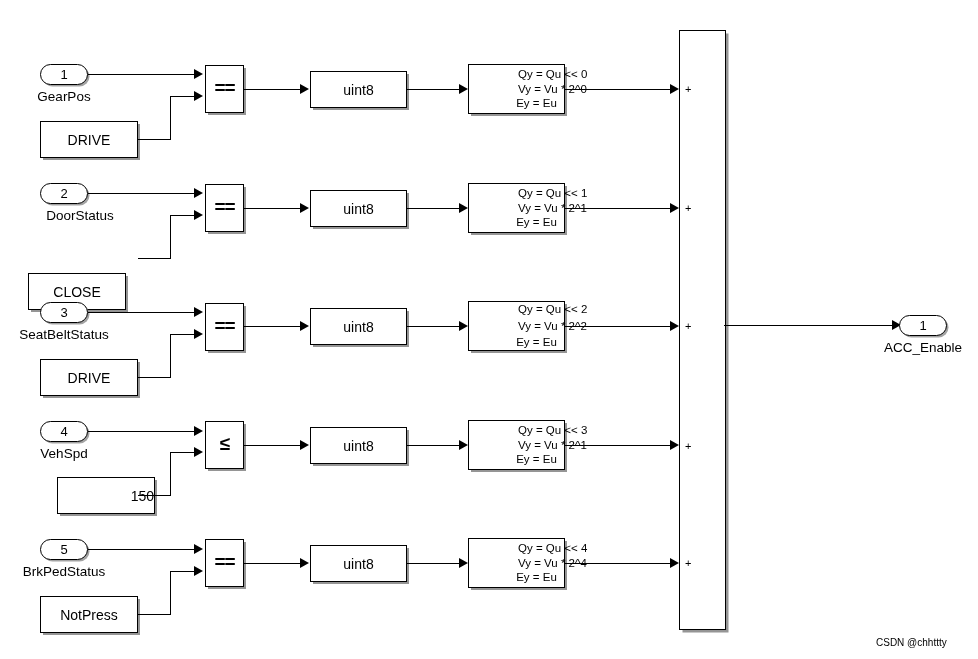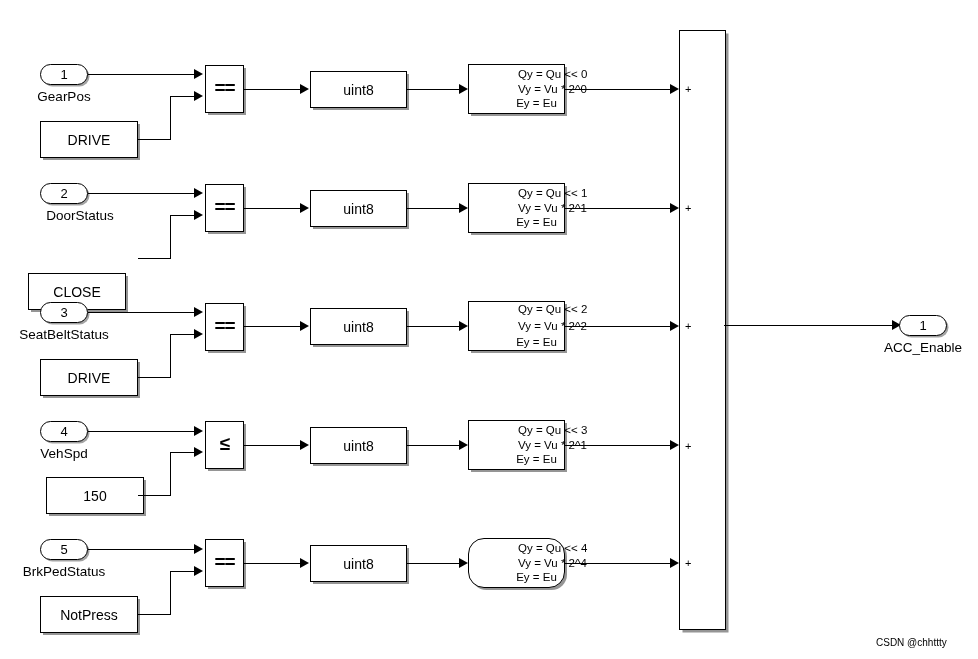--- a/index.html
+++ b/index.html
@@ -264,21 +264,21 @@
   </div>
 
   <div class="wh" style="left:565px; top:326px; width:110px;"></div>
   <div class="arrow" style="left:670px; top:321px;"></div>
 
   <div class="port" style="left:40px; top:421px;">
     <span>4</span>
   </div>
   <div class="port-label" style="left:64px; top:446px;">VehSpd</div>
 
-  <div class="blk const" style="left:46px; top:477px;">
+  <div class="blk const" style="left:57px; top:477px;justify-content:flex-end;">
     <span>150</span>
   </div>
 
   <div class="wh" style="left:88px; top:431px; width:108px;"></div>
   <div class="arrow" style="left:194px; top:426px;"></div>
   <div class="wh" style="left:138px; top:495px; width:33px;"></div>
   <div class="wv" style="left:170px; top:452px; height:44px;"></div>
   <div class="wh" style="left:170px; top:452px; width:26px;"></div>
   <div class="arrow" style="left:194px; top:447px;"></div>
 
@@ -328,21 +328,21 @@
   <div class="wh" style="left:244px; top:563px; width:58px;"></div>
   <div class="arrow" style="left:300px; top:558px;"></div>
 
   <div class="blk conv" style="left:310px; top:545px;">
     <span>uint8</span>
   </div>
 
   <div class="wh" style="left:407px; top:563px; width:55px;"></div>
   <div class="arrow" style="left:459px; top:558px;"></div>
 
-  <div class="blk shift" style="left:468px; top:538px;border-radius:16px;">
+  <div class="blk shift" style="left:468px; top:538px;">
     <span class="ln ln-1">Qy = Qu &lt;&lt; 4</span>
     <span class="ln ln-2">Vy = Vu * 2^4</span>
     <span class="ln ln-3">Ey = Eu</span>
   </div>
 
   <div class="wh" style="left:565px; top:563px; width:110px;"></div>
   <div class="arrow" style="left:670px; top:558px;"></div>
 
   <div class="watermark" style="left:876px; top:637px;">CSDN @chhttty</div>
 

